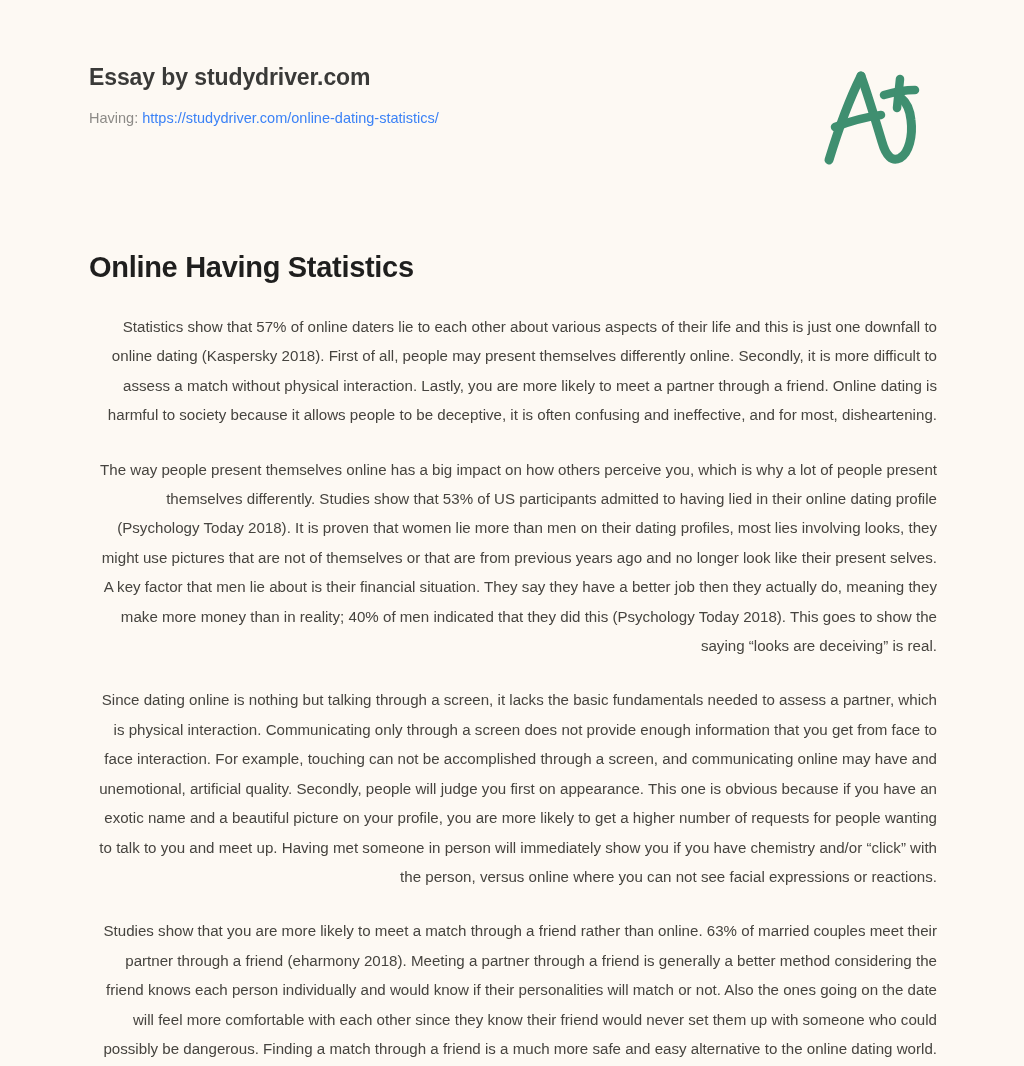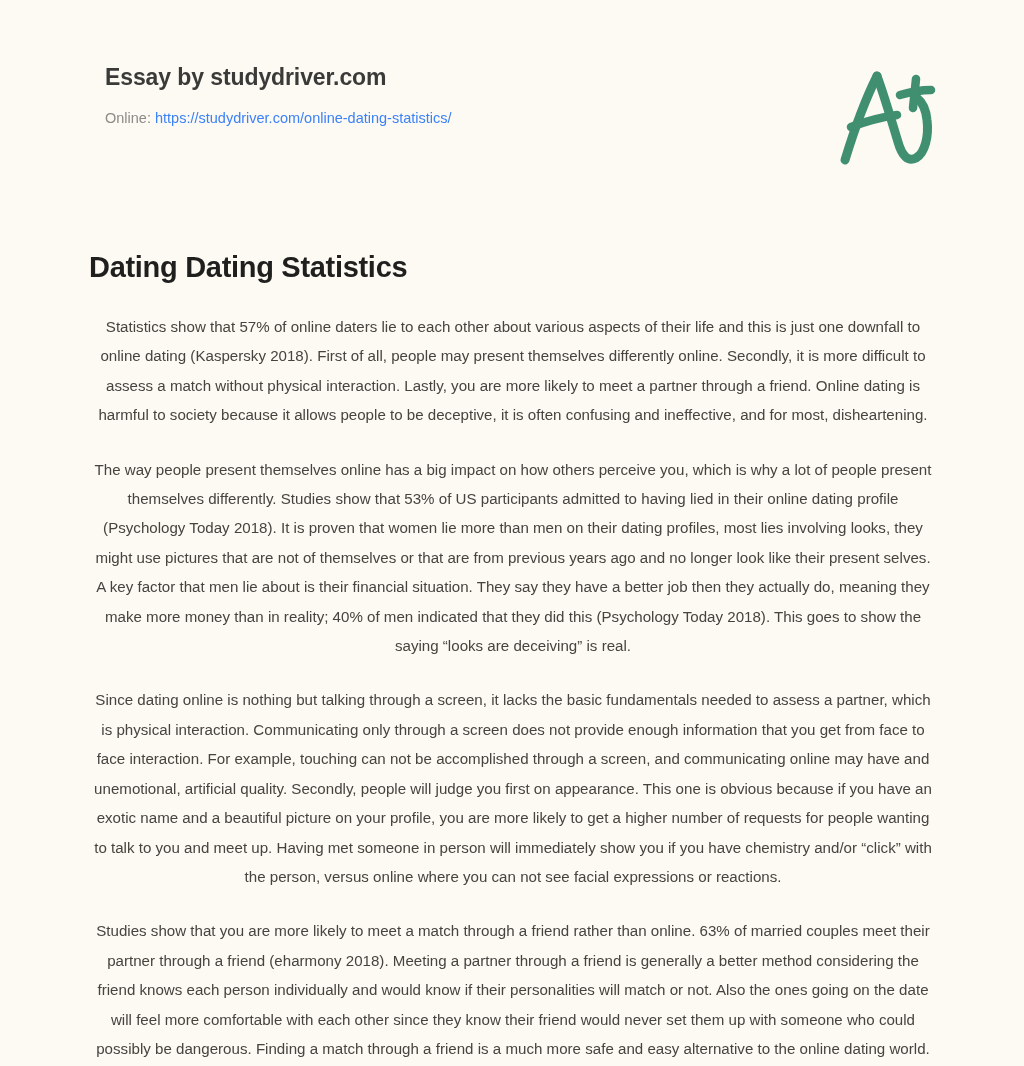--- a/index.html
+++ b/index.html
@@ -18,21 +18,21 @@
   .page {
     position: relative;
     width: 1024px;
     height: 1066px;
     box-sizing: border-box;
   }
 
   
   .header {
     position: absolute;
-    left: 16px;
+    left: 0;
     top: 0;
     width: 928px;
     height: 200px;
   }
 
   .header-text {
     position: absolute;
     left: 89px;
     top: 62px;
     width: 660px;
@@ -99,40 +99,40 @@
 
   .body-copy {
     margin-top: 26px;
   }
 
   .body-copy p {
     margin: 0 0 25px 0;
     font-size: 15.1px;
     line-height: 29.4px;
     color: #46443f;
-    text-align: center;
+    text-align: right;
     letter-spacing: 0.01px;
   }
 
   .body-copy p:last-child {
     margin-bottom: 16px;
   }
 </style>
 </head>
 <body>
 
 <div class="page">
 
   <div class="header">
 
     <div class="header-text">
       <div class="essay-by">Essay by studydriver.com</div>
 
       <div class="source-line">
-        <span class="source-label">Online: </span><a class="source-url" href="#">https://studydriver.com/online-dating-statistics/</a>
+        <span class="source-label">Having: </span><a class="source-url" href="#">https://studydriver.com/online-dating-statistics/</a>
       </div>
     </div>
 
     <div class="logo">
       <svg viewBox="0 0 110 105" xmlns="http://www.w3.org/2000/svg">
         <g fill="none" stroke="#3f8f70" stroke-linecap="round" stroke-linejoin="round">
 
           <path d="M49 10 C41 26, 28 58, 17 94" stroke-width="9"></path>
 
           <path d="M49 10 C55 26, 64 56, 70 76 C74 90, 80 96, 88 92 C97 87, 101 70, 99 54 C98 44, 94 36, 89 32" stroke-width="9"></path>
@@ -142,21 +142,21 @@
           <path d="M72 29 C82 26, 94 24, 103 24" stroke-width="8.5"></path>
 
           <path d="M88 13 C87 22, 86 33, 85 42" stroke-width="8.5"></path>
         </g>
       </svg>
     </div>
 
   </div>
 
   <div class="content">
-    <h1 class="doc-title">Dating Dating Statistics</h1>
+    <h1 class="doc-title">Online Having Statistics</h1>
 
     <div class="body-copy">
       <p>Statistics show that 57% of online daters lie to each other about various aspects of their life and this is just one downfall to online dating (Kaspersky 2018). First of all, people may present themselves differently online. Secondly, it is more difficult to assess a match without physical interaction. Lastly, you are more likely to meet a partner through a friend. Online dating is harmful to society because it allows people to be deceptive, it is often confusing and ineffective, and for most, disheartening.</p>
       <p>The way people present themselves online has a big impact on how others perceive you, which is why a lot of people present themselves differently. Studies show that 53% of US participants admitted to having lied in their online dating profile (Psychology Today 2018). It is proven that women lie more than men on their dating profiles, most lies involving looks, they might use pictures that are not of themselves or that are from previous years ago and no longer look like their present selves. A key factor that men lie about is their financial situation. They say they have a better job then they actually do, meaning they make more money than in reality; 40% of men indicated that they did this (Psychology Today 2018). This goes to show the saying “looks are deceiving” is real.</p>
       <p>Since dating online is nothing but talking through a screen, it lacks the basic fundamentals needed to assess a partner, which is physical interaction. Communicating only through a screen does not provide enough information that you get from face to face interaction. For example, touching can not be accomplished through a screen, and communicating online may have and unemotional, artificial quality. Secondly, people will judge you first on appearance. This one is obvious because if you have an exotic name and a beautiful picture on your profile, you are more likely to get a higher number of requests for people wanting to talk to you and meet up. Having met someone in person will immediately show you if you have chemistry and/or “click” with the person, versus online where you can not see facial expressions or reactions.</p>
       <p>Studies show that you are more likely to meet a match through a friend rather than online. 63% of married couples meet their partner through a friend (eharmony 2018). Meeting a partner through a friend is generally a better method considering the friend knows each person individually and would know if their personalities will match or not. Also the ones going on the date will feel more comfortable with each other since they know their friend would never set them up with someone who could possibly be dangerous. Finding a match through a friend is a much more safe and easy alternative to the online dating world.</p>
 
     </div>
   </div>
 

